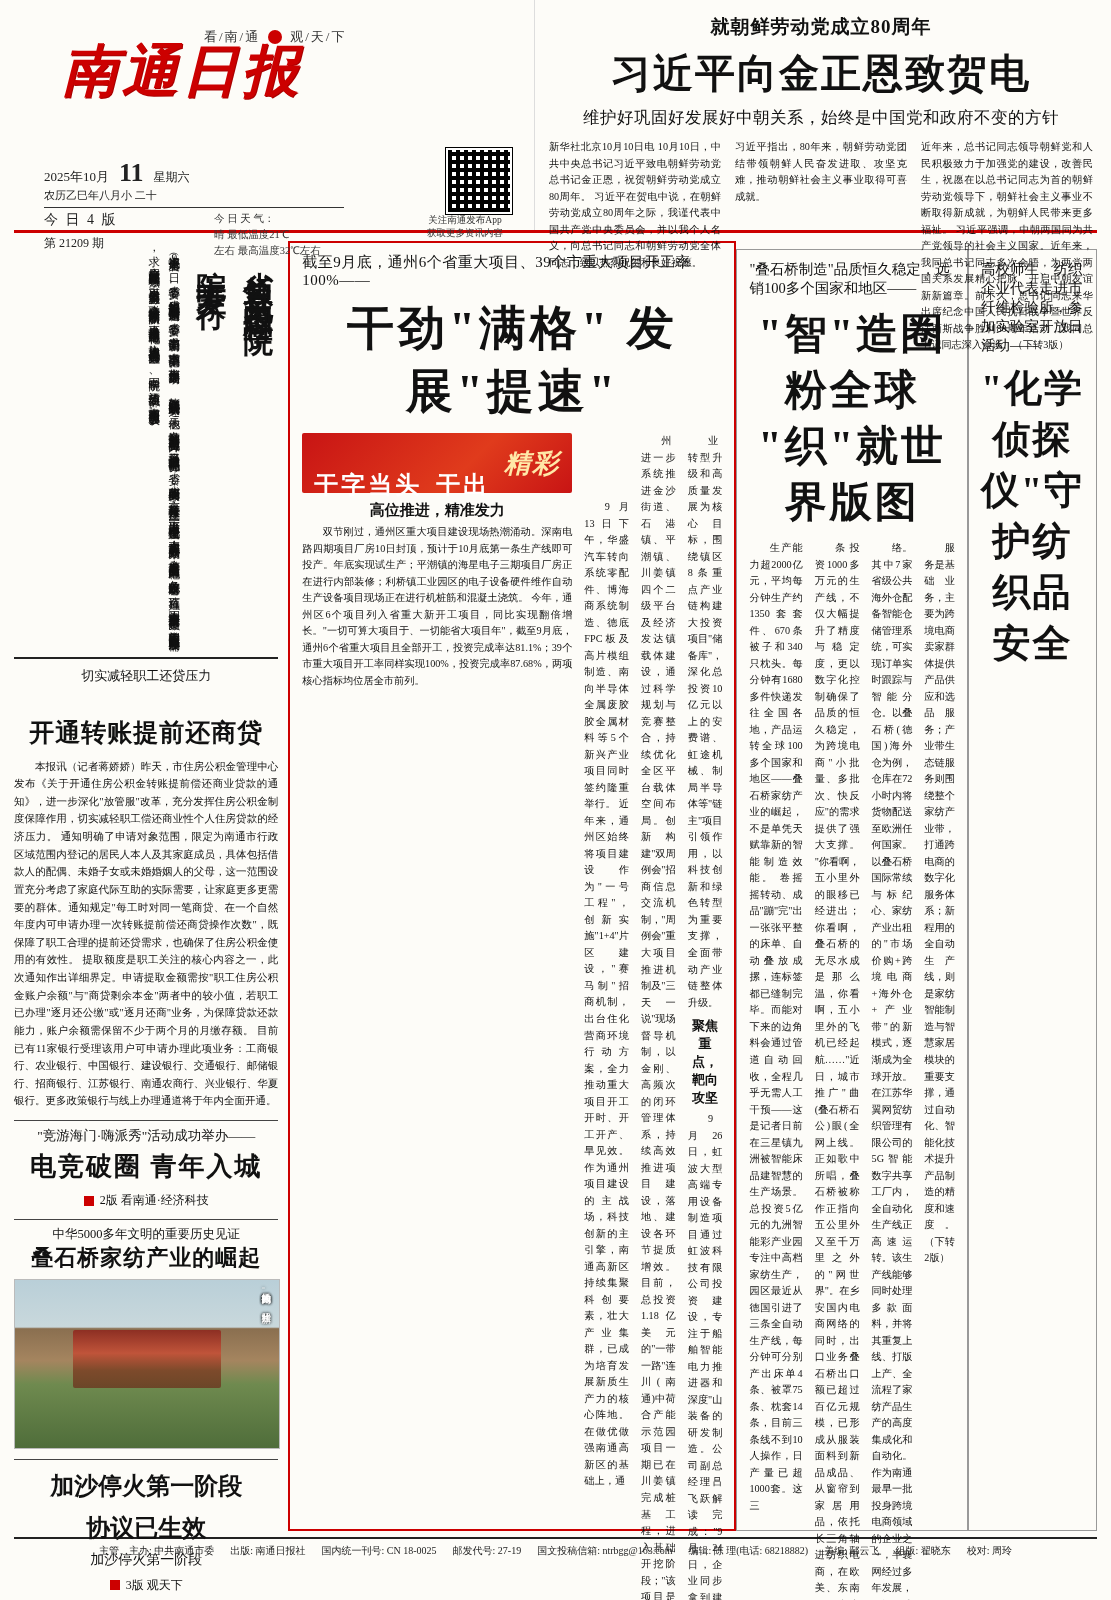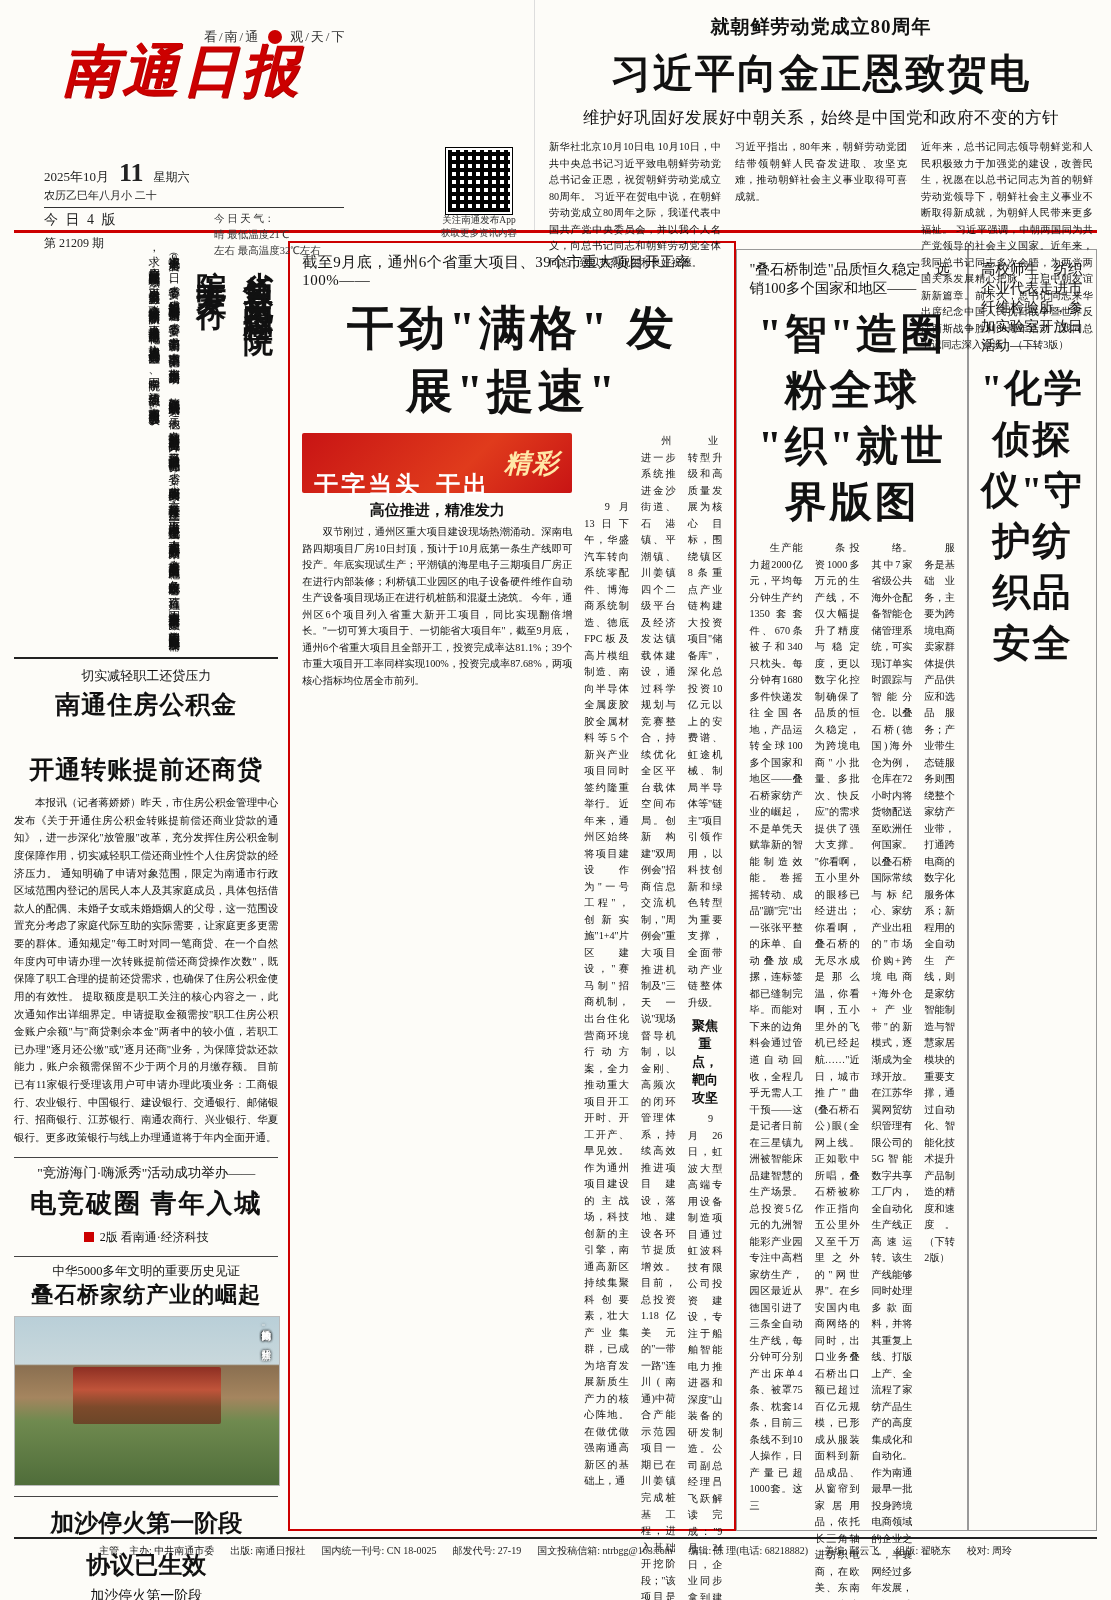--- a/index.html
+++ b/index.html
@@ -30,21 +30,21 @@
   .mi-week{font-size:12px;}
   .mast-rule{border-top:1px solid #333;margin:4px 0 3px 0;width:300px;}
   .mast-sub{display:flex;gap:20px;font-size:11px;}
   .mast-col-l{width:150px;}
   .mast-weather{font-size:10.5px;line-height:1.5;color:#333;}
   .qr{position:absolute;right:22px;top:148px;width:62px;height:62px;
       background:
         repeating-linear-gradient(0deg,#000 0 4px,#fff 4px 8px),
         repeating-linear-gradient(90deg,#000 0 4px,#fff 4px 8px);
       background-blend-mode:multiply;border:2px solid #fff;outline:1px solid #000;}
-  .qr-cap{position:absolute;right:10px;top:214px;font-size:9.5px;text-align:center;width:90px;line-height:1.4;color:#333;}
+  .qr-cap{position:absolute;right:24px;top:214px;font-size:9.5px;text-align:center;width:90px;line-height:1.4;color:#333;}
 
   .mast-right{flex:1;padding:14px 4px 0 14px;border-left:1px solid #ddd;}
   .hd-kicker{text-align:center;font-size:19px;font-weight:bold;letter-spacing:1px;}
   .hd-main{text-align:center;font-size:40px;font-weight:bold;letter-spacing:2px;margin:6px 0 6px;}
   .hd-sub{text-align:center;font-size:16.5px;letter-spacing:0.5px;margin-bottom:10px;}
   .hd-cols{display:flex;gap:14px;font-size:10.2px;line-height:1.62;text-align:justify;}
   .hd-cols > div{flex:1;}
 
   
   .content{display:flex;gap:10px;margin-top:8px;height:1290px;}
@@ -187,21 +187,20 @@
         <div class="vert-title">省领导会见中国科学院</div>
         <div class="vert-title">院士专家一行</div>
         <div class="vert-body">本报讯（记者朱文君）9日，省委常委、省委组织部部长刘建洋率省直单位调研组来通调研。省委常委、市委书记吴新明，南通市委副书记、市长张彤参加相关活动。
 刘建洋向合肥科学院的到来表示欢迎。他表示，在推动科技创新和产业自主创新融合上打头阵、扬习近平总书记致予己苏的嘱托任务，省委、省政府明确的工作要求，坚持教育科技人才一体推进，聚力推进一中心一基地一枢纽建设，大力实施更加积极开放的人才政策，着力打造发展新质生产力的重要阵地，各位院士专家是心科研、造福百姓，为国家科技事业发展作出了卓越贡献，希望大家聚焦国家重大战略和江苏发展需求，充分用好江苏资源禀赋和区域特点，引进更多优质创新资源，联合培养一批科技领军人才和创新团队，推动更多科技成果在南通落地转化，为当地人才发展现代化建设贡献力量。
 中国科学院、江苏省委组织部、南通市相关负责同志参加会议。</div>
       </div>
 
       <div class="left-sep"></div>
 
       <div class="sm-kicker">切实减轻职工还贷压力</div>
-      <div class="sm-title">南通住房公积金</div>
       <div class="sm-title2">开通转账提前还商贷</div>
       <div class="body-text">本报讯（记者蒋娇娇）昨天，市住房公积金管理中心发布《关于开通住房公积金转账提前偿还商业贷款的通知》，进一步深化"放管服"改革，充分发挥住房公积金制度保障作用，切实减轻职工偿还商业性个人住房贷款的经济压力。
 通知明确了申请对象范围，限定为南通市行政区域范围内登记的居民人本人及其家庭成员，具体包括借款人的配偶、未婚子女或未婚婚姻人的父母，这一范围设置充分考虑了家庭代际互助的实际需要，让家庭更多更需要的群体。通知规定"每工时对同一笔商贷、在一个自然年度内可申请办理一次转账提前偿还商贷操作次数"，既保障了职工合理的提前还贷需求，也确保了住房公积金使用的有效性。
 提取额度是职工关注的核心内容之一，此次通知作出详细界定。申请提取金额需按"职工住房公积金账户余额"与"商贷剩余本金"两者中的较小值，若职工已办理"逐月还公缴"或"逐月还商"业务，为保障贷款还款能力，账户余额需保留不少于两个月的月缴存额。
 目前已有11家银行受理该用户可申请办理此项业务：工商银行、农业银行、中国银行、建设银行、交通银行、邮储银行、招商银行、江苏银行、南通农商行、兴业银行、华夏银行。更多政策银行与线上办理通道将于年内全面开通。</div>
 
       <div class="left-rule"></div>
       <div class="promo-kicker">"竞游海门·嗨派秀"活动成功举办——</div>
       <div class="promo-title">电竞破圈 青年入城</div>
       <div class="page-tag">

